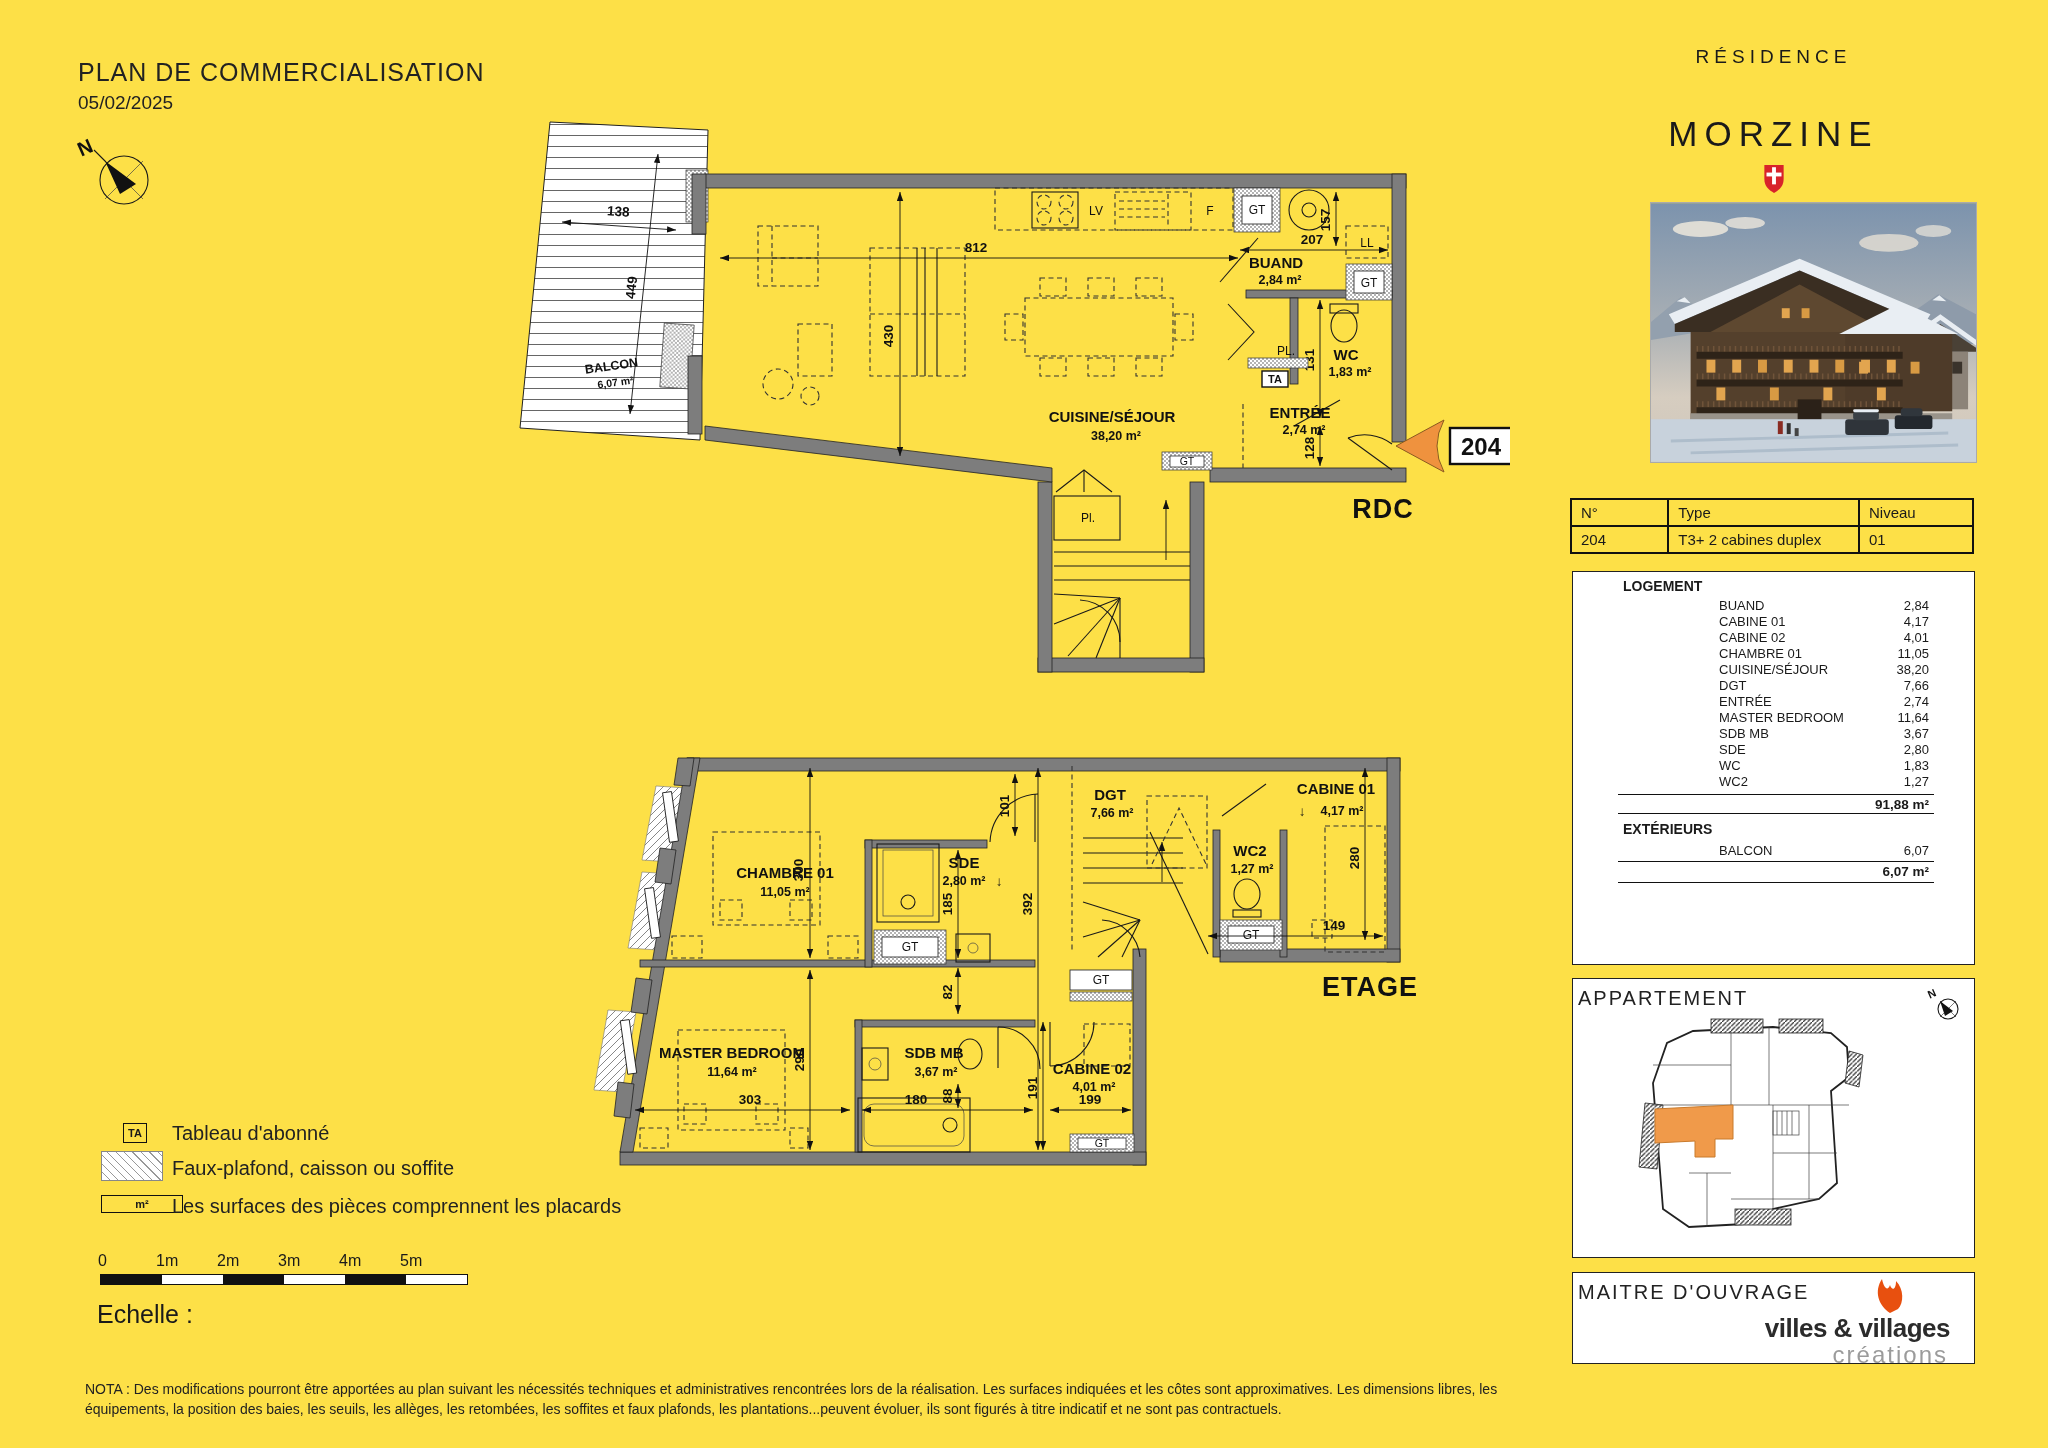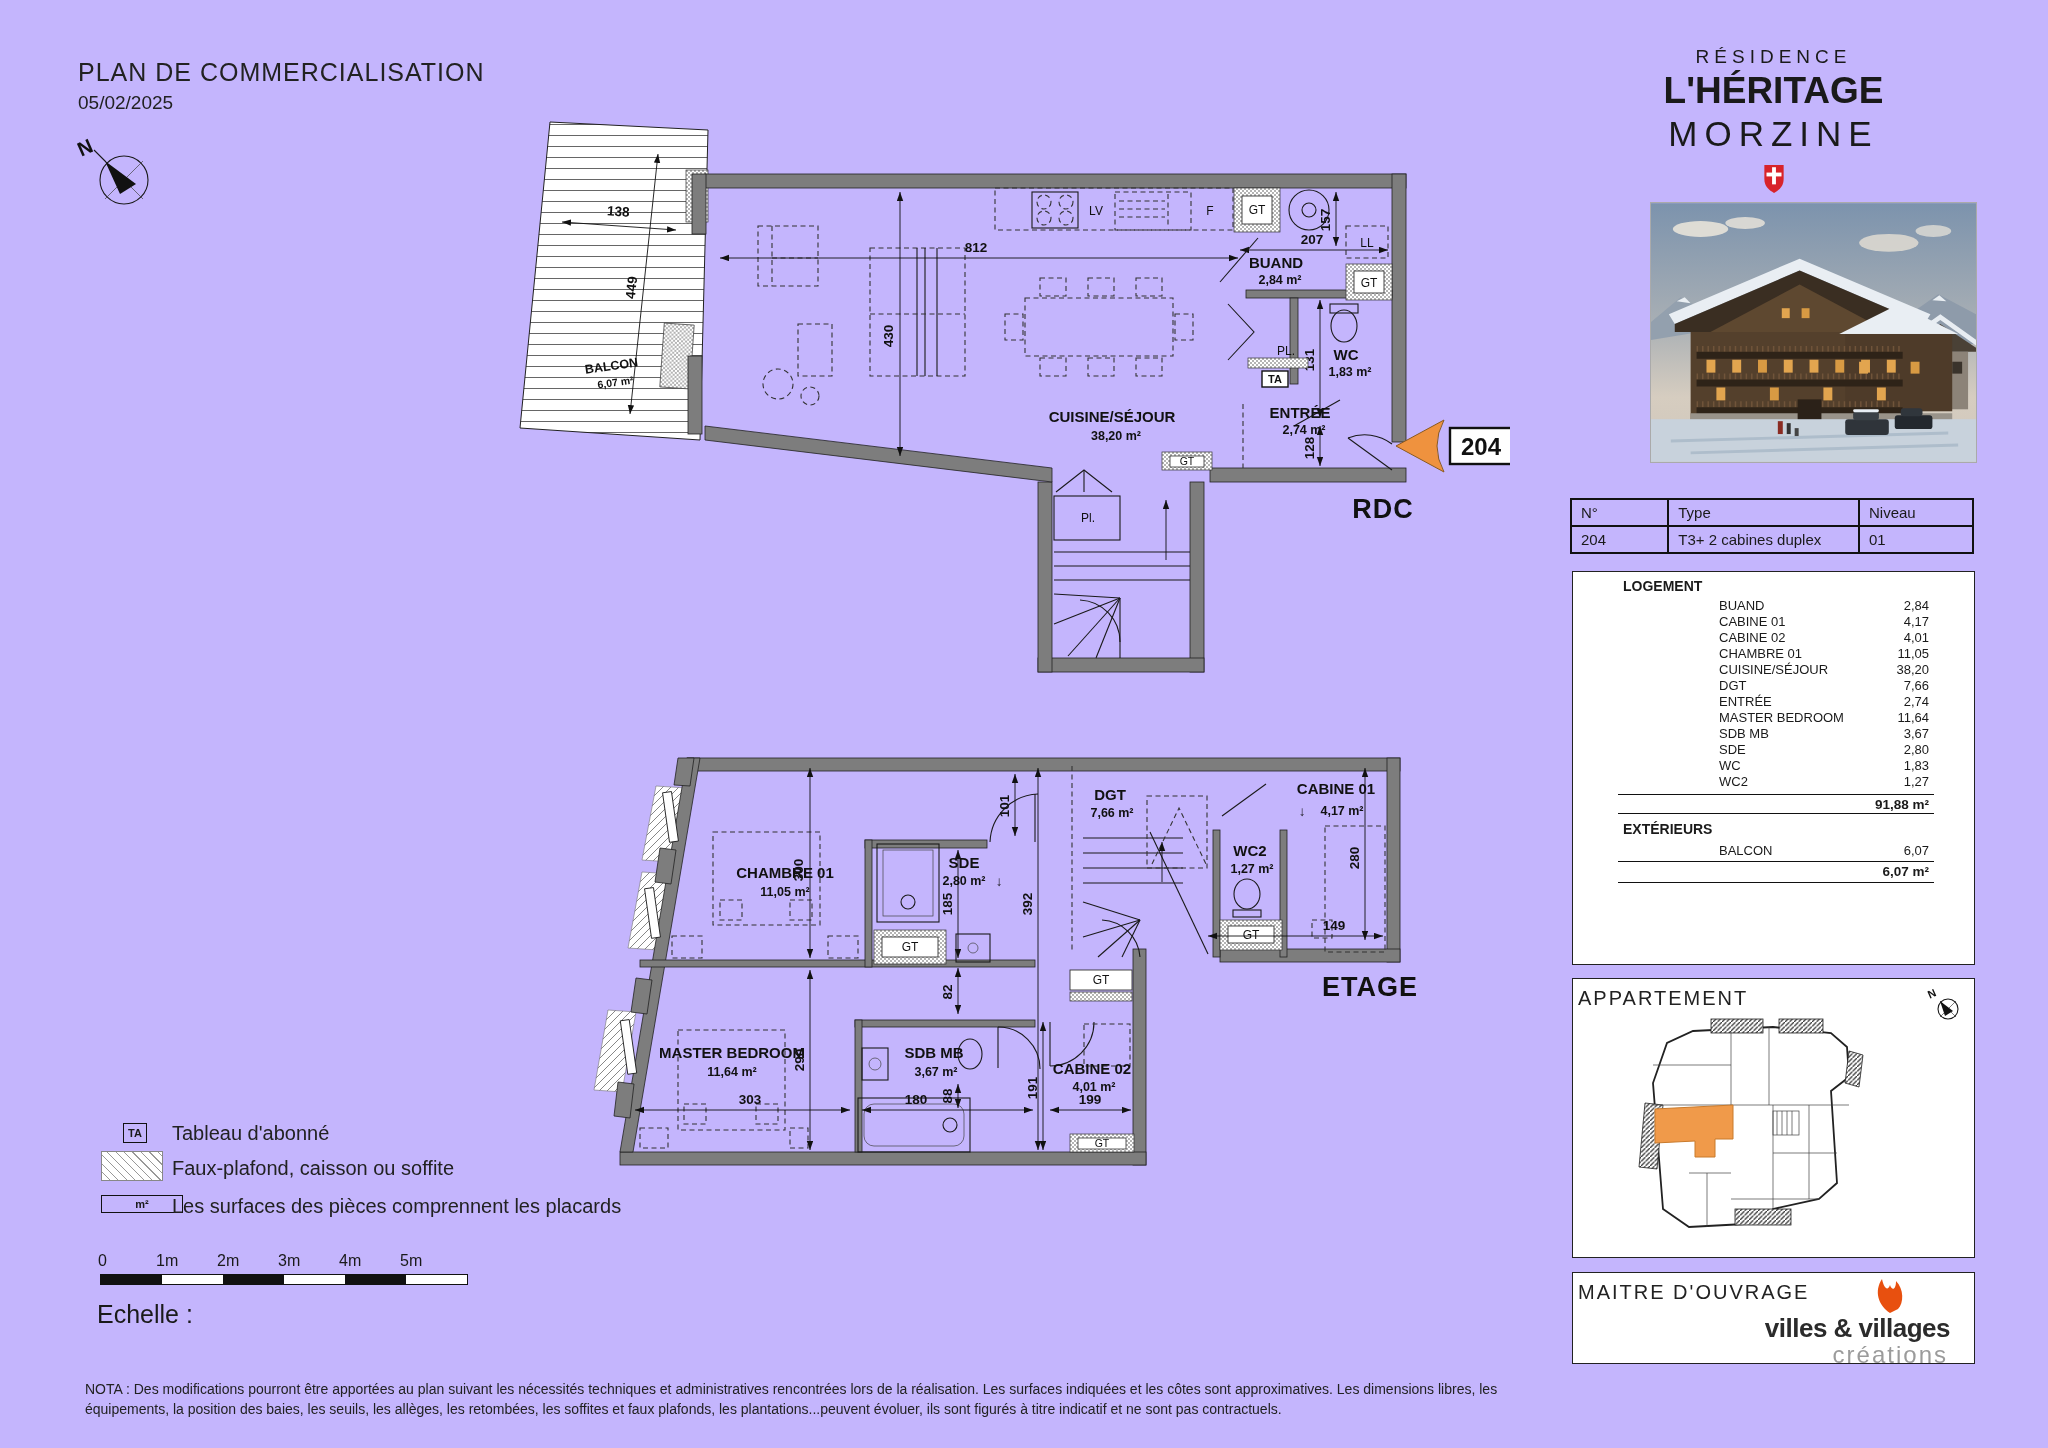--- a/index.html
+++ b/index.html
@@ -1,16 +1,16 @@
 <!DOCTYPE html>
 <html><head>
 <meta charset="utf-8">
 <style>
   html,body{margin:0;padding:0;background:#e8e8e8;}
-  #page{position:relative;width:2048px;height:1448px;background:#c4b5fd;overflow:hidden;
+  #page{position:relative;width:2048px;height:1448px;background:#fde047;overflow:hidden;
         font-family:"Liberation Sans",sans-serif;color:#1a1a1a;}
   .abs{position:absolute;}
   
   #main-title{left:78px;top:58px;font-size:25px;font-weight:400;letter-spacing:1px;color:#222;}
   #plan-date{left:78px;top:92px;font-size:19px;color:#222;}
   
   svg text{font-family:"Liberation Sans",sans-serif;fill:#111;}
   .wall{fill:#7D7D7D;stroke:#222;stroke-width:0.8;}
   .t{fill:none;stroke:#1a1a1a;stroke-width:1.1;}
   .tt{fill:none;stroke:#444;stroke-width:0.7;}
@@ -412,21 +412,20 @@
       <text class="rm" x="642" y="322" font-size="13.5">CABINE 02</text>
       <text class="ar" x="644" y="339">4,01 m²</text>
       <rect x="620" y="382" width="64" height="18" fill="url(#stip)" stroke="#333" stroke-width="0.7"></rect>
       <rect x="628" y="386" width="48" height="11" fill="#fff" stroke="#333" stroke-width="0.8"></rect>
       <text class="aps" x="652" y="395">GT</text>
     </g>
     <text class="flr" x="920" y="244">ETAGE</text>
   </svg>
 
   <div class="abs rc-center" id="brand-residence">RÉSIDENCE</div>
-  <div class="abs rc-center" id="brand-name">L'HÉRITAGE</div>
   <div class="abs rc-center" id="brand-city">MORZINE</div>
   <svg class="abs" style="left:1763px;top:164px" width="22" height="30" viewBox="0 0 20 28">
     <path d="M1,1 h18 v13 c0,7 -4.5,10.5 -9,13 c-4.5,-2.5 -9,-6 -9,-13 Z" fill="#D8232A"></path>
     <rect x="8.2" y="3" width="3.6" height="16" fill="#fff"></rect>
       <rect x="3" y="8" width="14" height="3.6" fill="#fff"></rect>
   </svg>
 
   <div class="abs" id="photo-frame">
     <svg width="325" height="259" viewBox="0 0 328 261">
       <defs>

